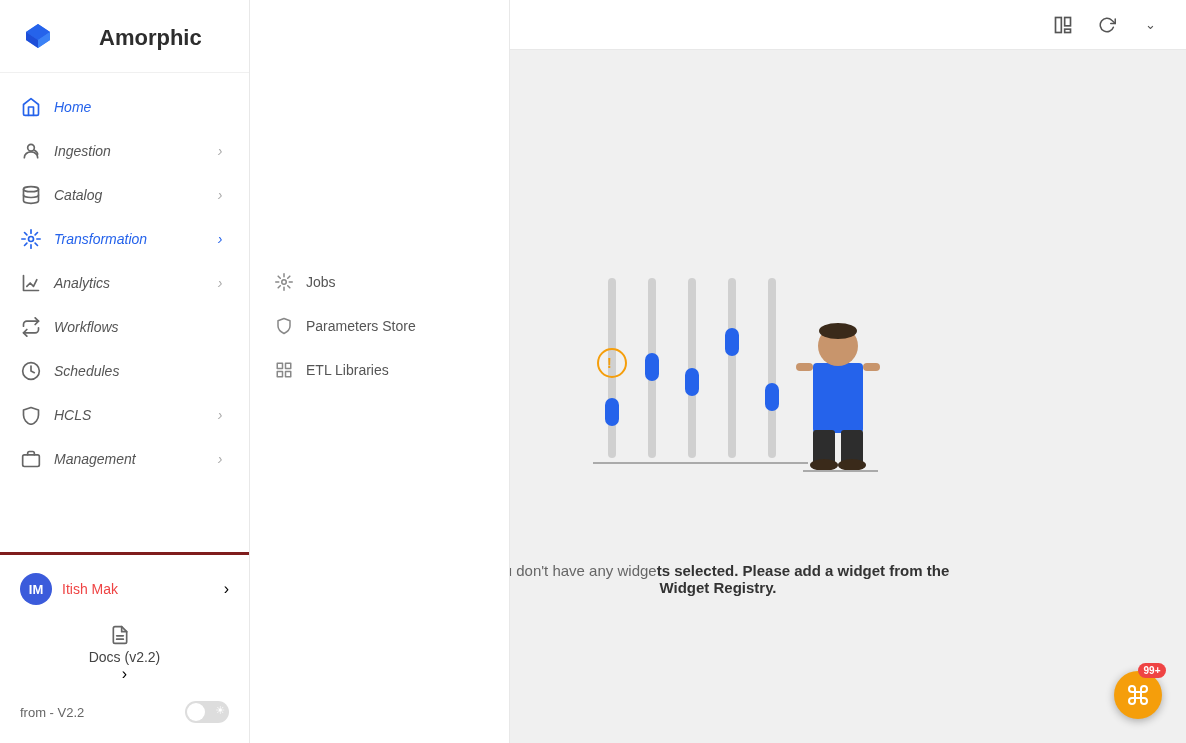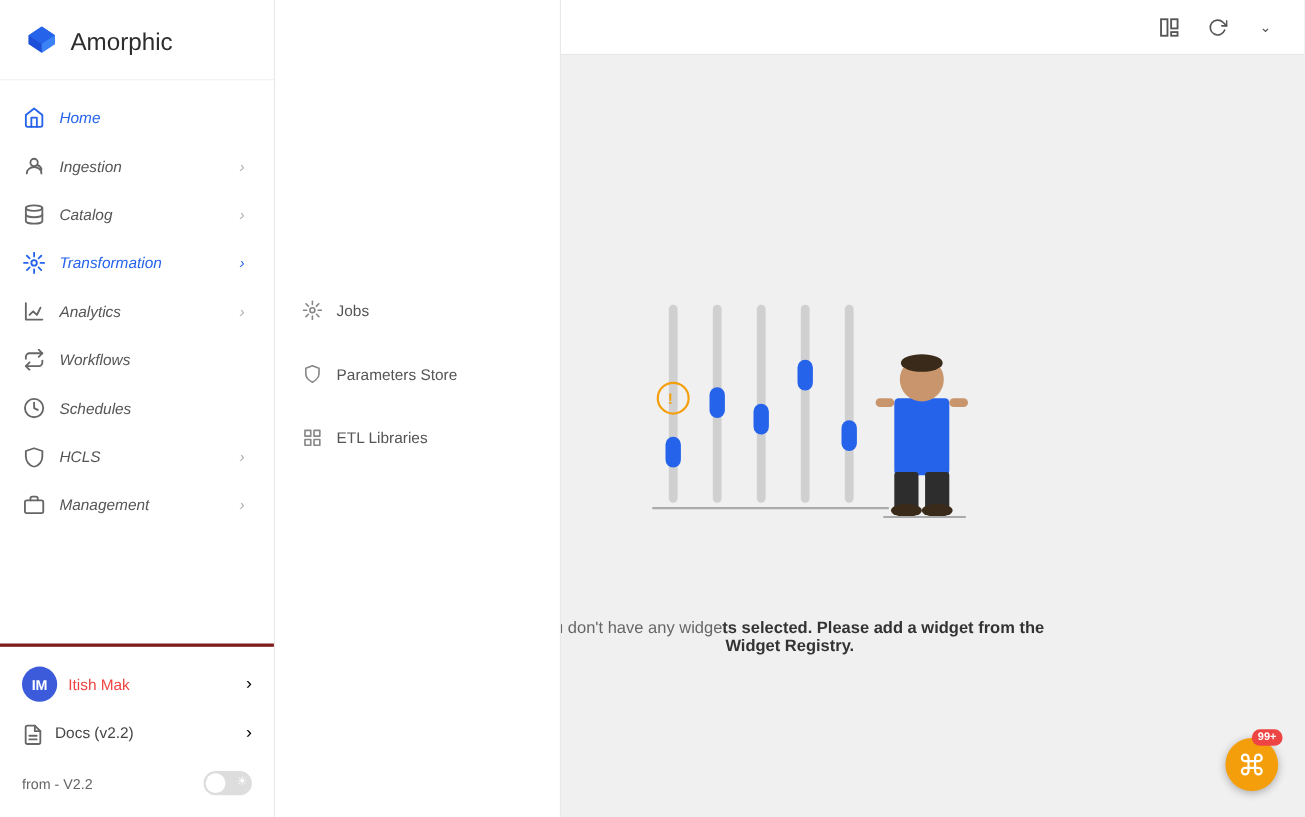--- a/index.html
+++ b/index.html
@@ -24,22 +24,23 @@
       display: flex;
       align-items: center;
       gap: 8px;
     }
     .logo-icon {
       width: 36px;
       height: 36px;
     }
     .logo-text {
       font-size: 22px;
-      font-weight: 400;
+      font-weight: 700;
       color: #2d2d2d;
+      margin-left: 35px;
     }
     .sidebar-nav {
       flex: 1;
       overflow-y: auto;
       padding: 12px 0;
     }
     .nav-item {
       display: flex;
       align-items: center;
       padding: 11px 20px;
@@ -95,22 +96,24 @@
       font-weight: 600;
       display: flex;
       align-items: center;
       justify-content: center;
       margin-right: 10px;
       flex-shrink: 0;
     }
     .user-name { flex: 1; font-size: 14px; color: #ef4444; }
     .docs-item {
       display: flex;
+      align-items: center;
       padding: 10px 20px;
       cursor: pointer;
+      flex-direction: column;
     }
     .docs-icon { margin-right: 10px; }
     .docs-label { flex: 1; font-size: 14px; color: #444; }
     .version-bar {
       display: flex;
       align-items: center;
       padding: 8px 20px 12px 20px;
       justify-content: space-between;
     }
     .version-text { font-size: 13px; color: #666; }
@@ -141,21 +144,20 @@
       width: 260px;
       background: #fff;
       border-right: 1px solid #e8e8e8;
       padding: 12px 0;
       z-index: 5;
       height: 100%;
       display: flex;
       flex-direction: column;
       justify-content: flex-start;
       padding-top: 260px;
-      gap: 14px;
     }
     .dropdown-item {
       display: flex;
       align-items: center;
       padding: 12px 24px;
       cursor: pointer;
       color: #555;
       font-size: 14px;
       gap: 12px;
     }

